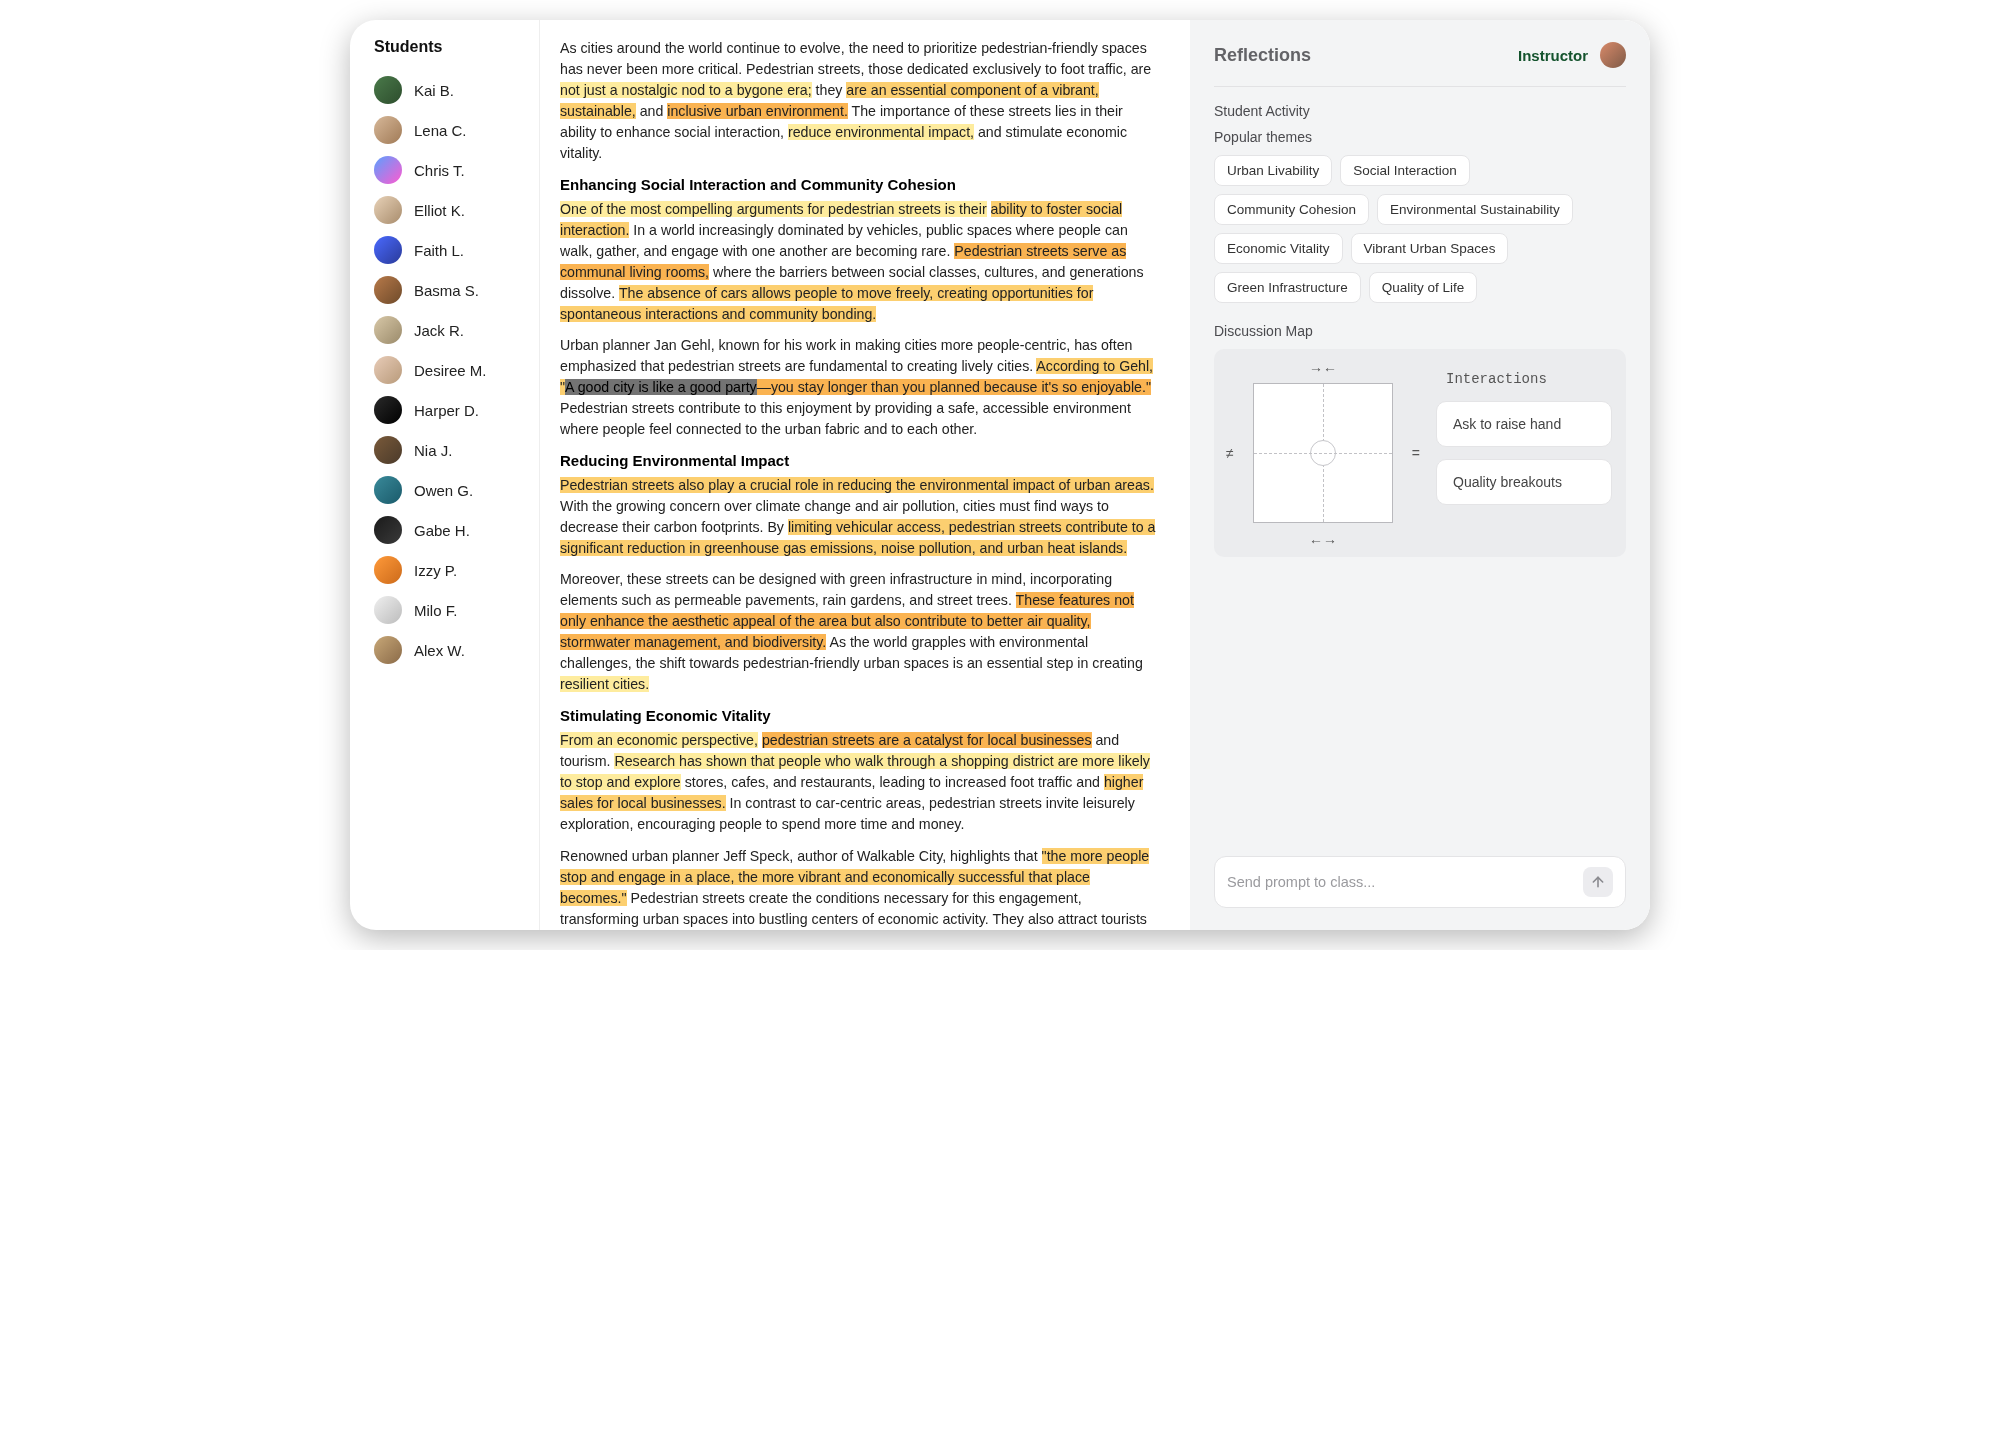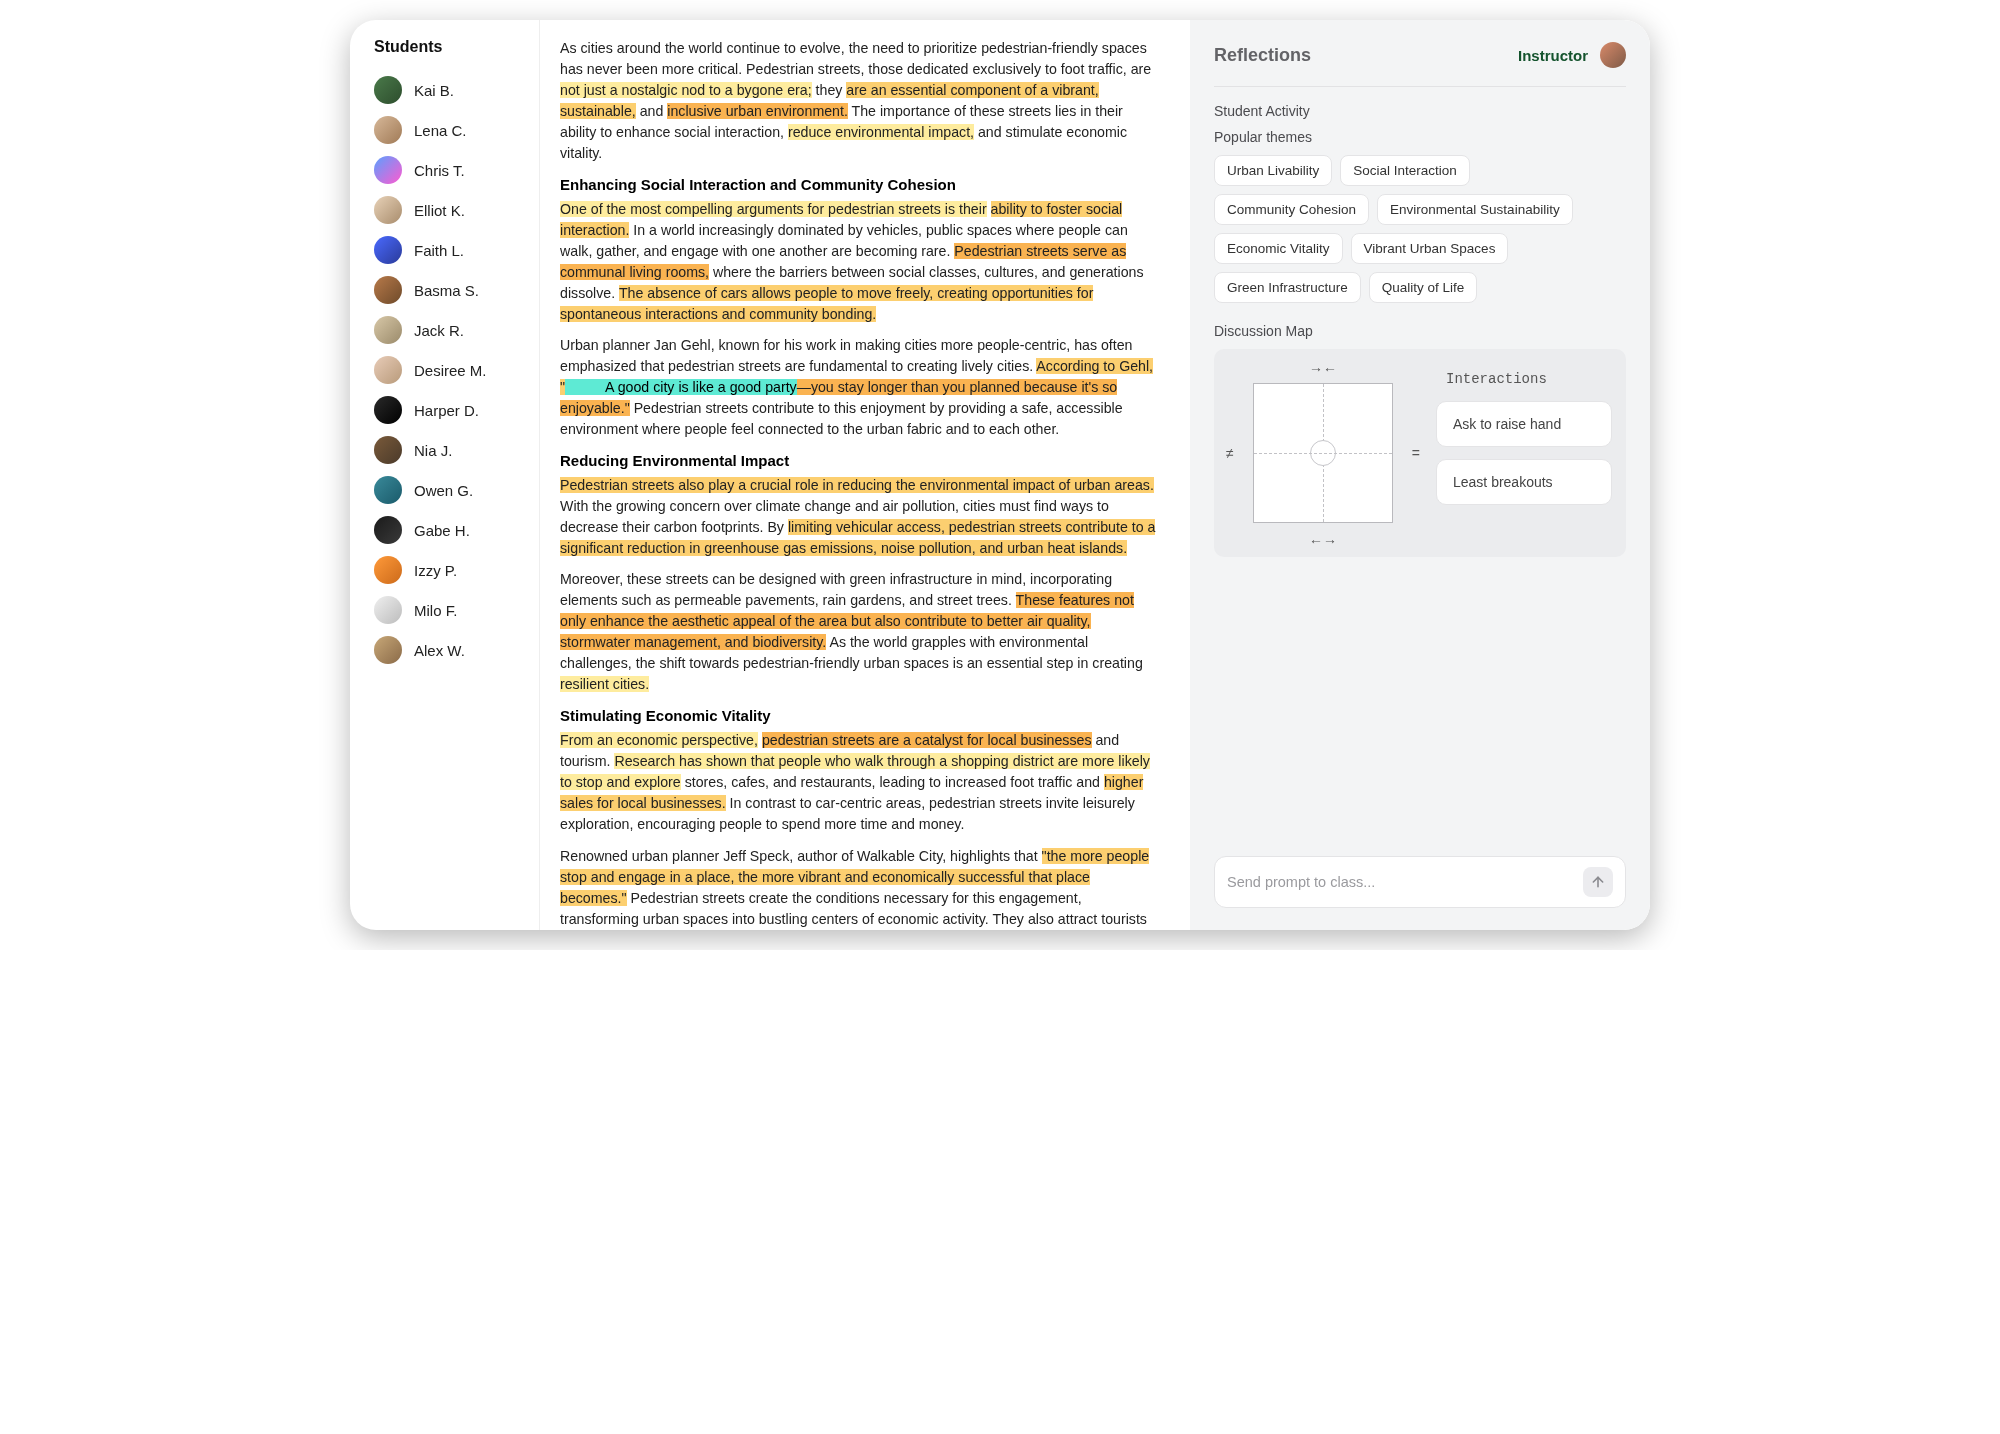--- a/index.html
+++ b/index.html
@@ -64,21 +64,21 @@
   }
   .doc-col p {
     font-size: 14.2px;
     line-height: 1.48;
     color: #222;
     margin-bottom: 10px;
   }
   .hl-y   { background: #feec9e; }
   .hl-o   { background: #fccf70; }
   .hl-d   { background: #fab351; }
-  .hl-r   { background: #5eead4; color:#000;padding-left:40px; }
+  .hl-r   { background: #737373; color:#000; }
   
   .right-col {
     width: 460px;
     background: #f3f4f5;
     padding: 22px 24px 22px 24px;
     display: flex;
     flex-direction: column;
     border-radius: 0 26px 26px 0;
   }
   .right-header {
@@ -341,21 +341,21 @@
         <span class="axis-lbl axis-left">≠</span>
         <span class="axis-lbl axis-right">=</span>
         <div class="quad">
           <div class="center-dot"></div>
         </div>
       </div>
       <div class="map-right">
         <div class="int-title">Interactions</div>
         <div id="map-buttons">
             <div class="map-btn">Ask to raise hand</div>
-            <div class="map-btn">Least breakouts</div>
+            <div class="map-btn">Quality breakouts</div>
           </div>
       </div>
     </div>
 
     <div class="spacer"></div>
 
     <div class="prompt-box">
       <input type="text" placeholder="Send prompt to class..." style="">
       <div class="send-btn">
         <svg width="16" height="16" viewBox="0 0 24 24" fill="none" stroke="currentColor" stroke-width="2.4" stroke-linecap="round" stroke-linejoin="round">

